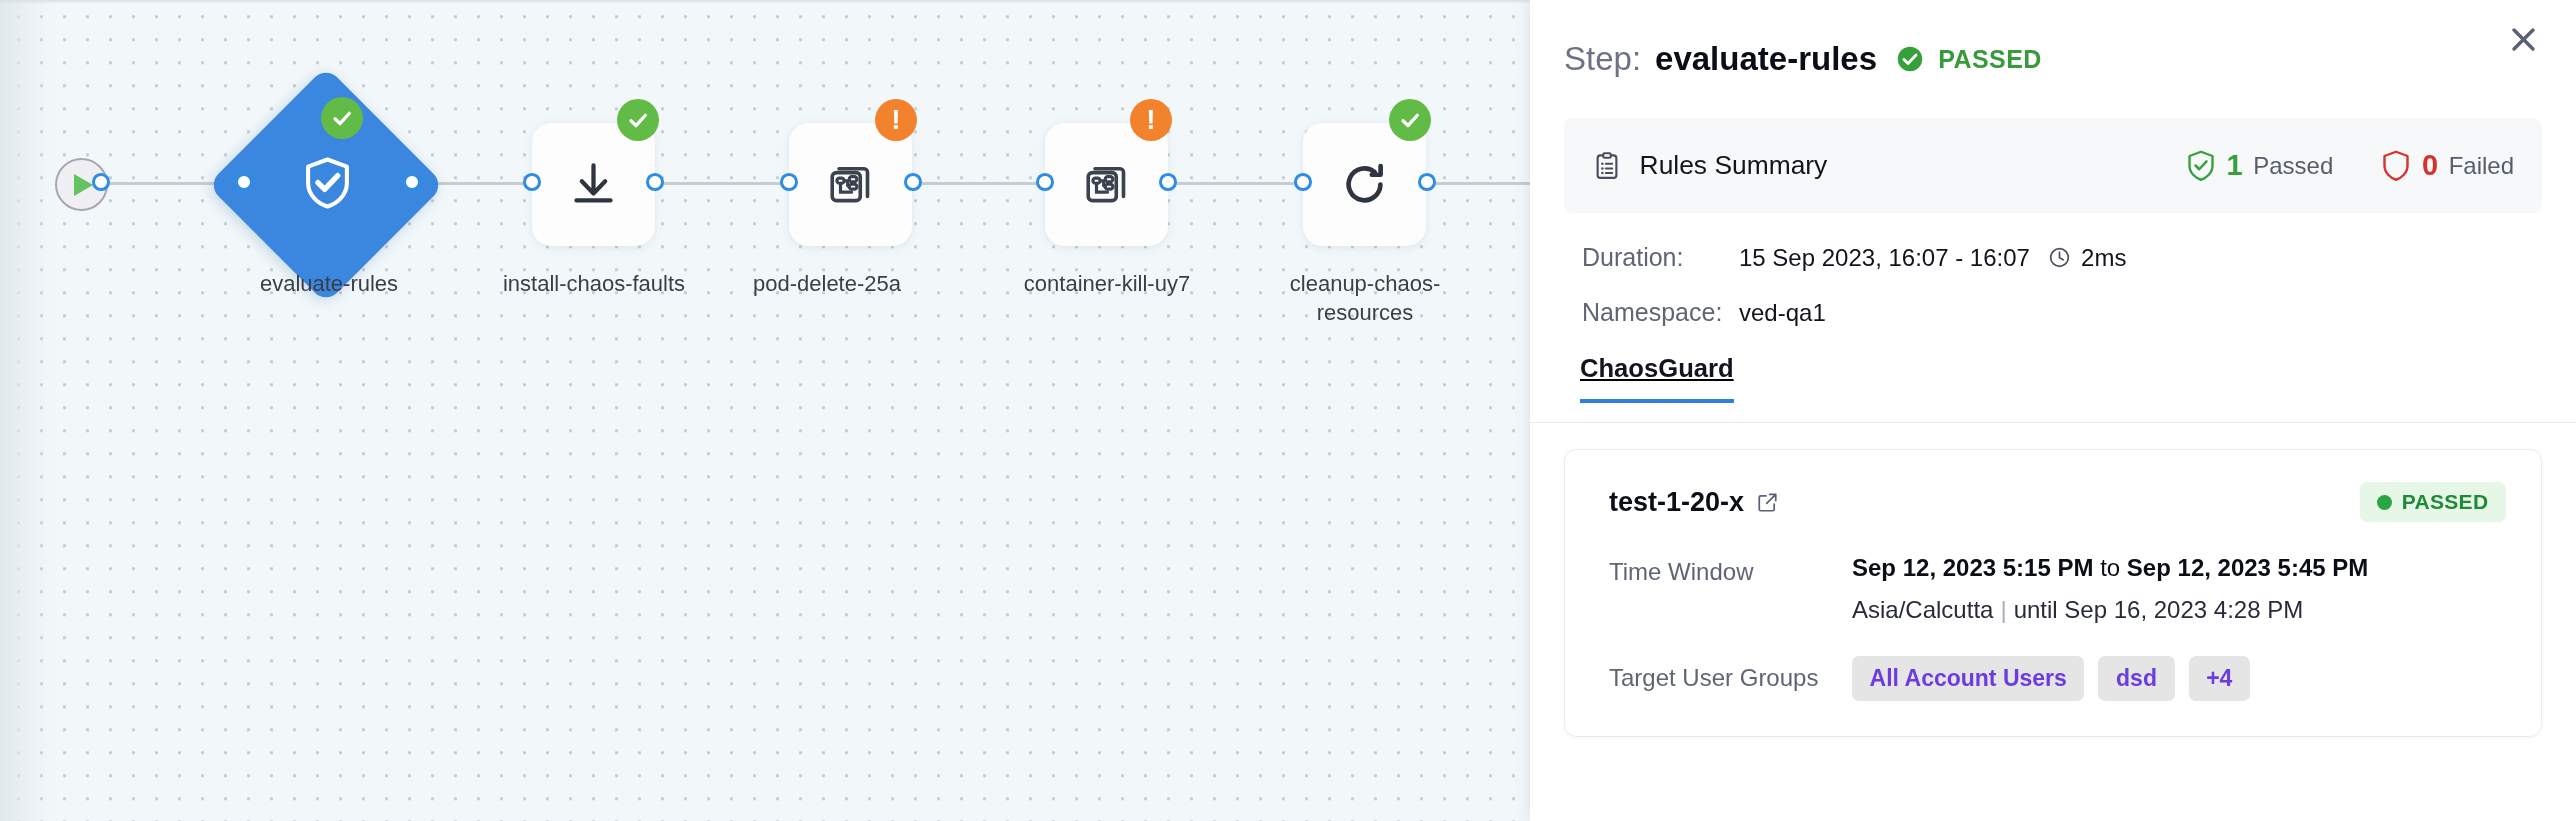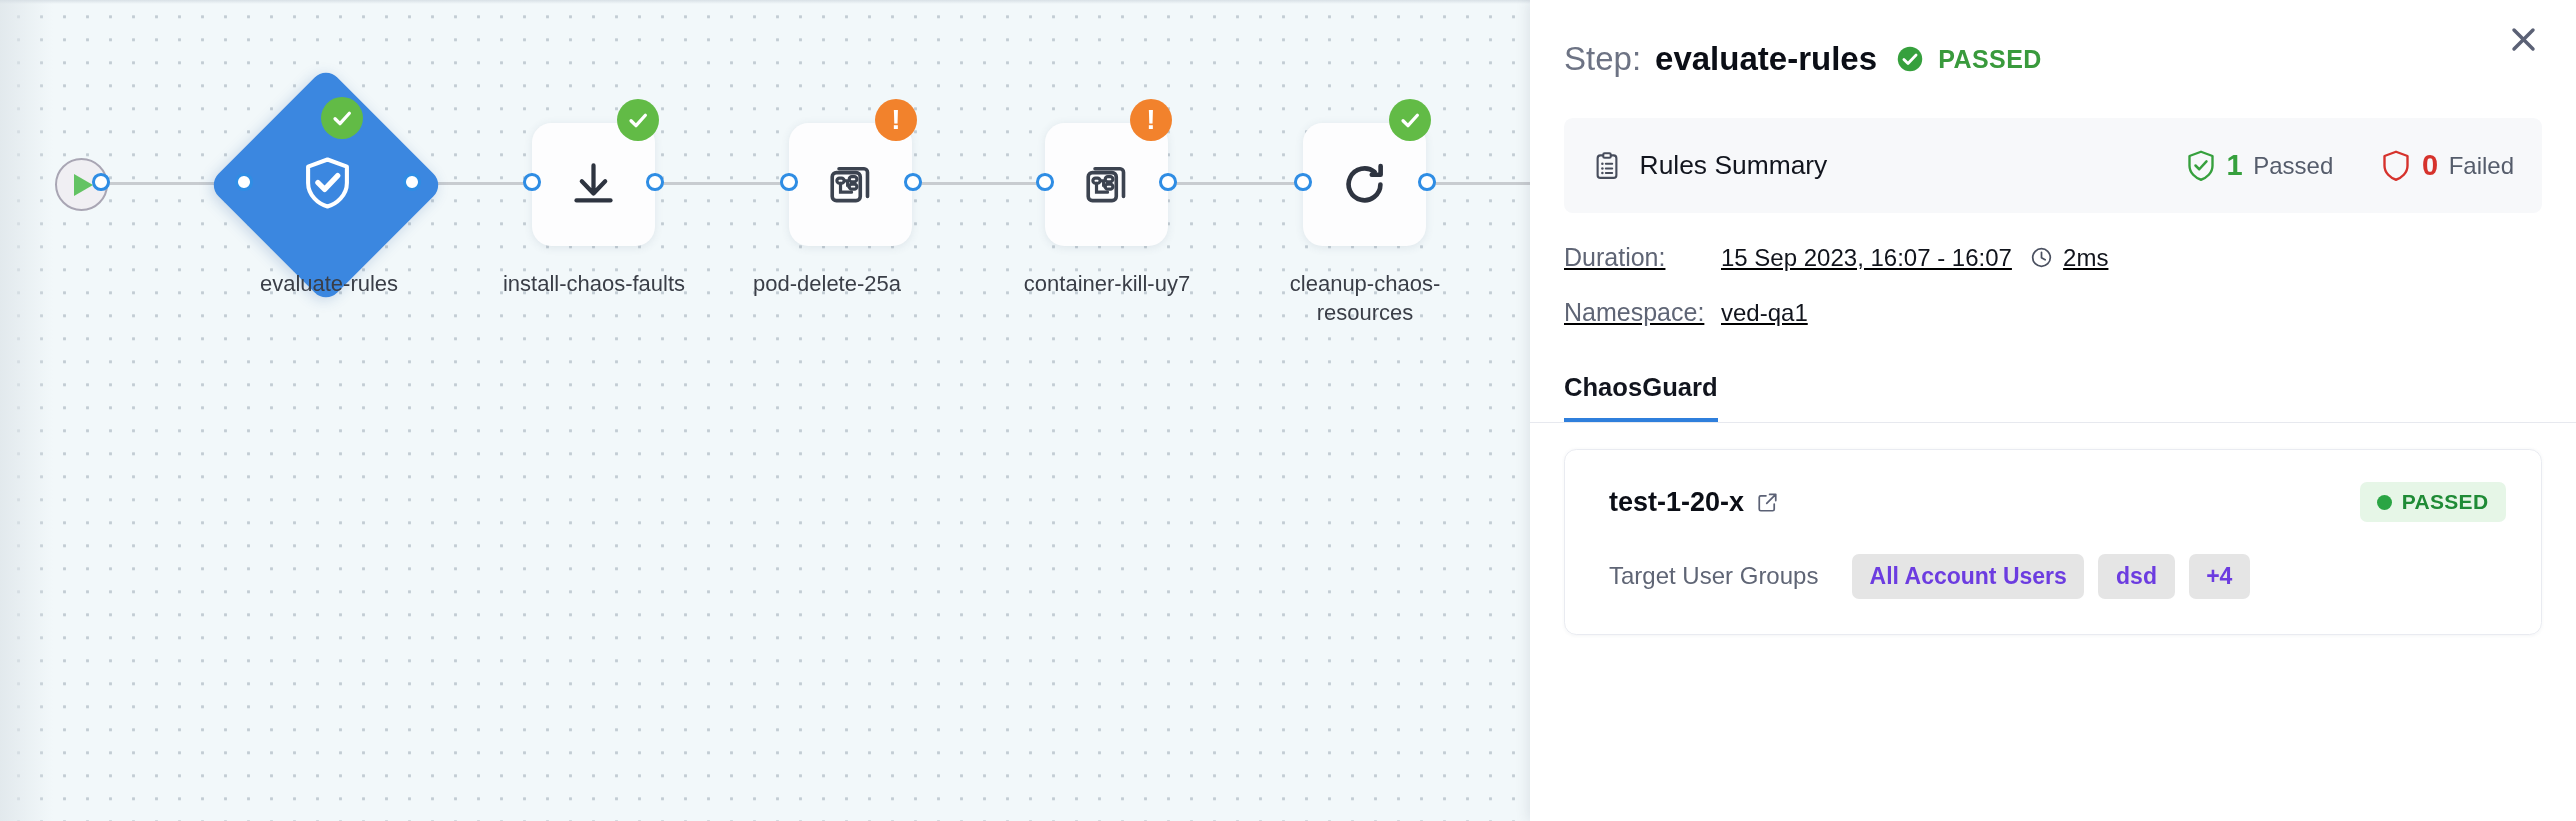--- a/index.html
+++ b/index.html
@@ -121,28 +121,28 @@
   }
   #rs-left { display: flex; align-items: center; gap: 17.6px; }
   #rs-title { font-size: 26.4px; color: #12151e; font-weight: 500; }
   #rs-right { margin-left: auto; display: flex; align-items: center; gap: 48px; }
   .rs-stat { display: flex; align-items: center; gap: 10.6px; }
   .rs-num { font-size: 29px; font-weight: 600; }
   .rs-num.ok { color: #36a03d; }
   .rs-num.bad { color: #d6322c; }
   .rs-word { font-size: 24px; color: #555c6b; }
 
-  #meta { padding: 30px 34px 0 34px; text-decoration: underline; }
+  #meta { padding: 30px 34px 0 52px; }
   .meta-row { display: flex; align-items: center; margin-bottom: 26.4px; }
   .meta-key { width: 157px; font-size: 25px; color: #5f6575; }
   .meta-val { font-size: 24px; color: #11141c; display: flex; align-items: center; gap: 10.6px; }
 
   #tabs {
     margin-top: 12.3px; border-bottom: 1.8px solid #e7e9ef;
-    padding: 0 34px; display: flex; align-items: flex-end; height: 69px;
+    padding: 0 50px; display: flex; align-items: flex-start; height: 69px; text-decoration: underline;
   }
   .tab {
     font-size: 25.6px; color: #12151e; font-weight: 600;
     padding-bottom: 16px; border-bottom: 4.4px solid transparent; cursor: pointer;
   }
   .tab.active { border-bottom-color: #2f7fdc; }
 
   #test-card {
     margin: 26.4px 34px 0 34px;
     border: 1.3px solid #e9ebf1; border-radius: 12.3px;
@@ -353,20 +353,31 @@
             <path d="M19 13.6 V19 A1.6 1.6 0 0 1 17.4 20.6 H5 A1.6 1.6 0 0 1 3.4 19 V6.6 A1.6 1.6 0 0 1 5 5 H10.4" stroke="#5b6175" stroke-width="1.8" fill="none" stroke-linecap="round" stroke-linejoin="round"></path>
             <path d="M14.2 3.6 H20.6 V10 M20.6 3.6 L11.2 13" stroke="#5b6175" stroke-width="1.8" fill="none" stroke-linecap="round" stroke-linejoin="round"></path>
           </svg>
         </span>
         <span id="tc-badge">
           <span class="dot"></span>
           <span class="txt">PASSED</span>
         </span>
       </div>
 
+      <div class="tc-row">
+        <div class="tc-key">Time Window</div>
+        <div class="tc-vals">
+          <div class="tc-line1">
+            <span>Sep 12, 2023 5:15 PM</span><span class="lt"> to </span><span>Sep 12, 2023 5:45 PM</span>
+          </div>
+          <div class="tc-line2">
+            <span>Asia/Calcutta</span><span class="sep">|</span><span>until Sep 16, 2023 4:28 PM</span>
+          </div>
+        </div>
+      </div>
 
       <div class="tc-row" style="align-items:center;">
         <div class="tc-key" style="padding-top:0;">Target User Groups</div>
         <div class="tc-vals">
           <div class="chips">
             <span class="chip">All Account Users</span>
             <span class="chip">dsd</span>
             <span class="chip">+4</span>
           </div>
         </div>

